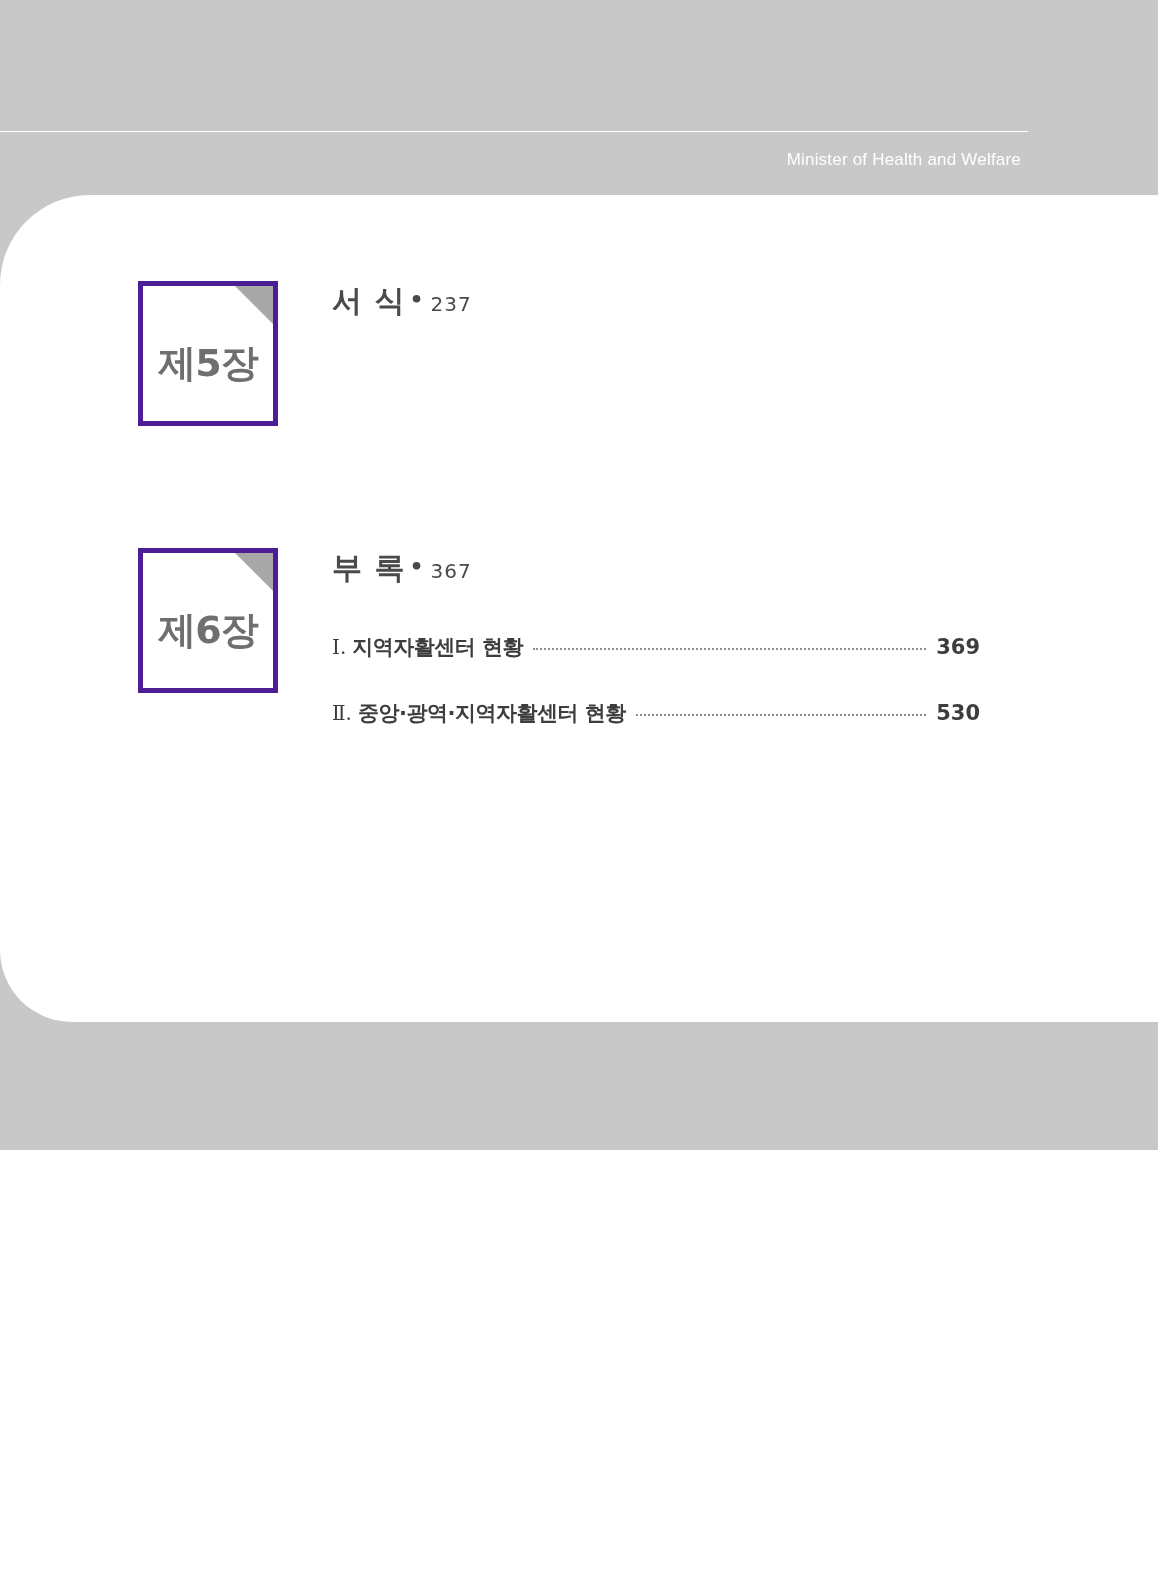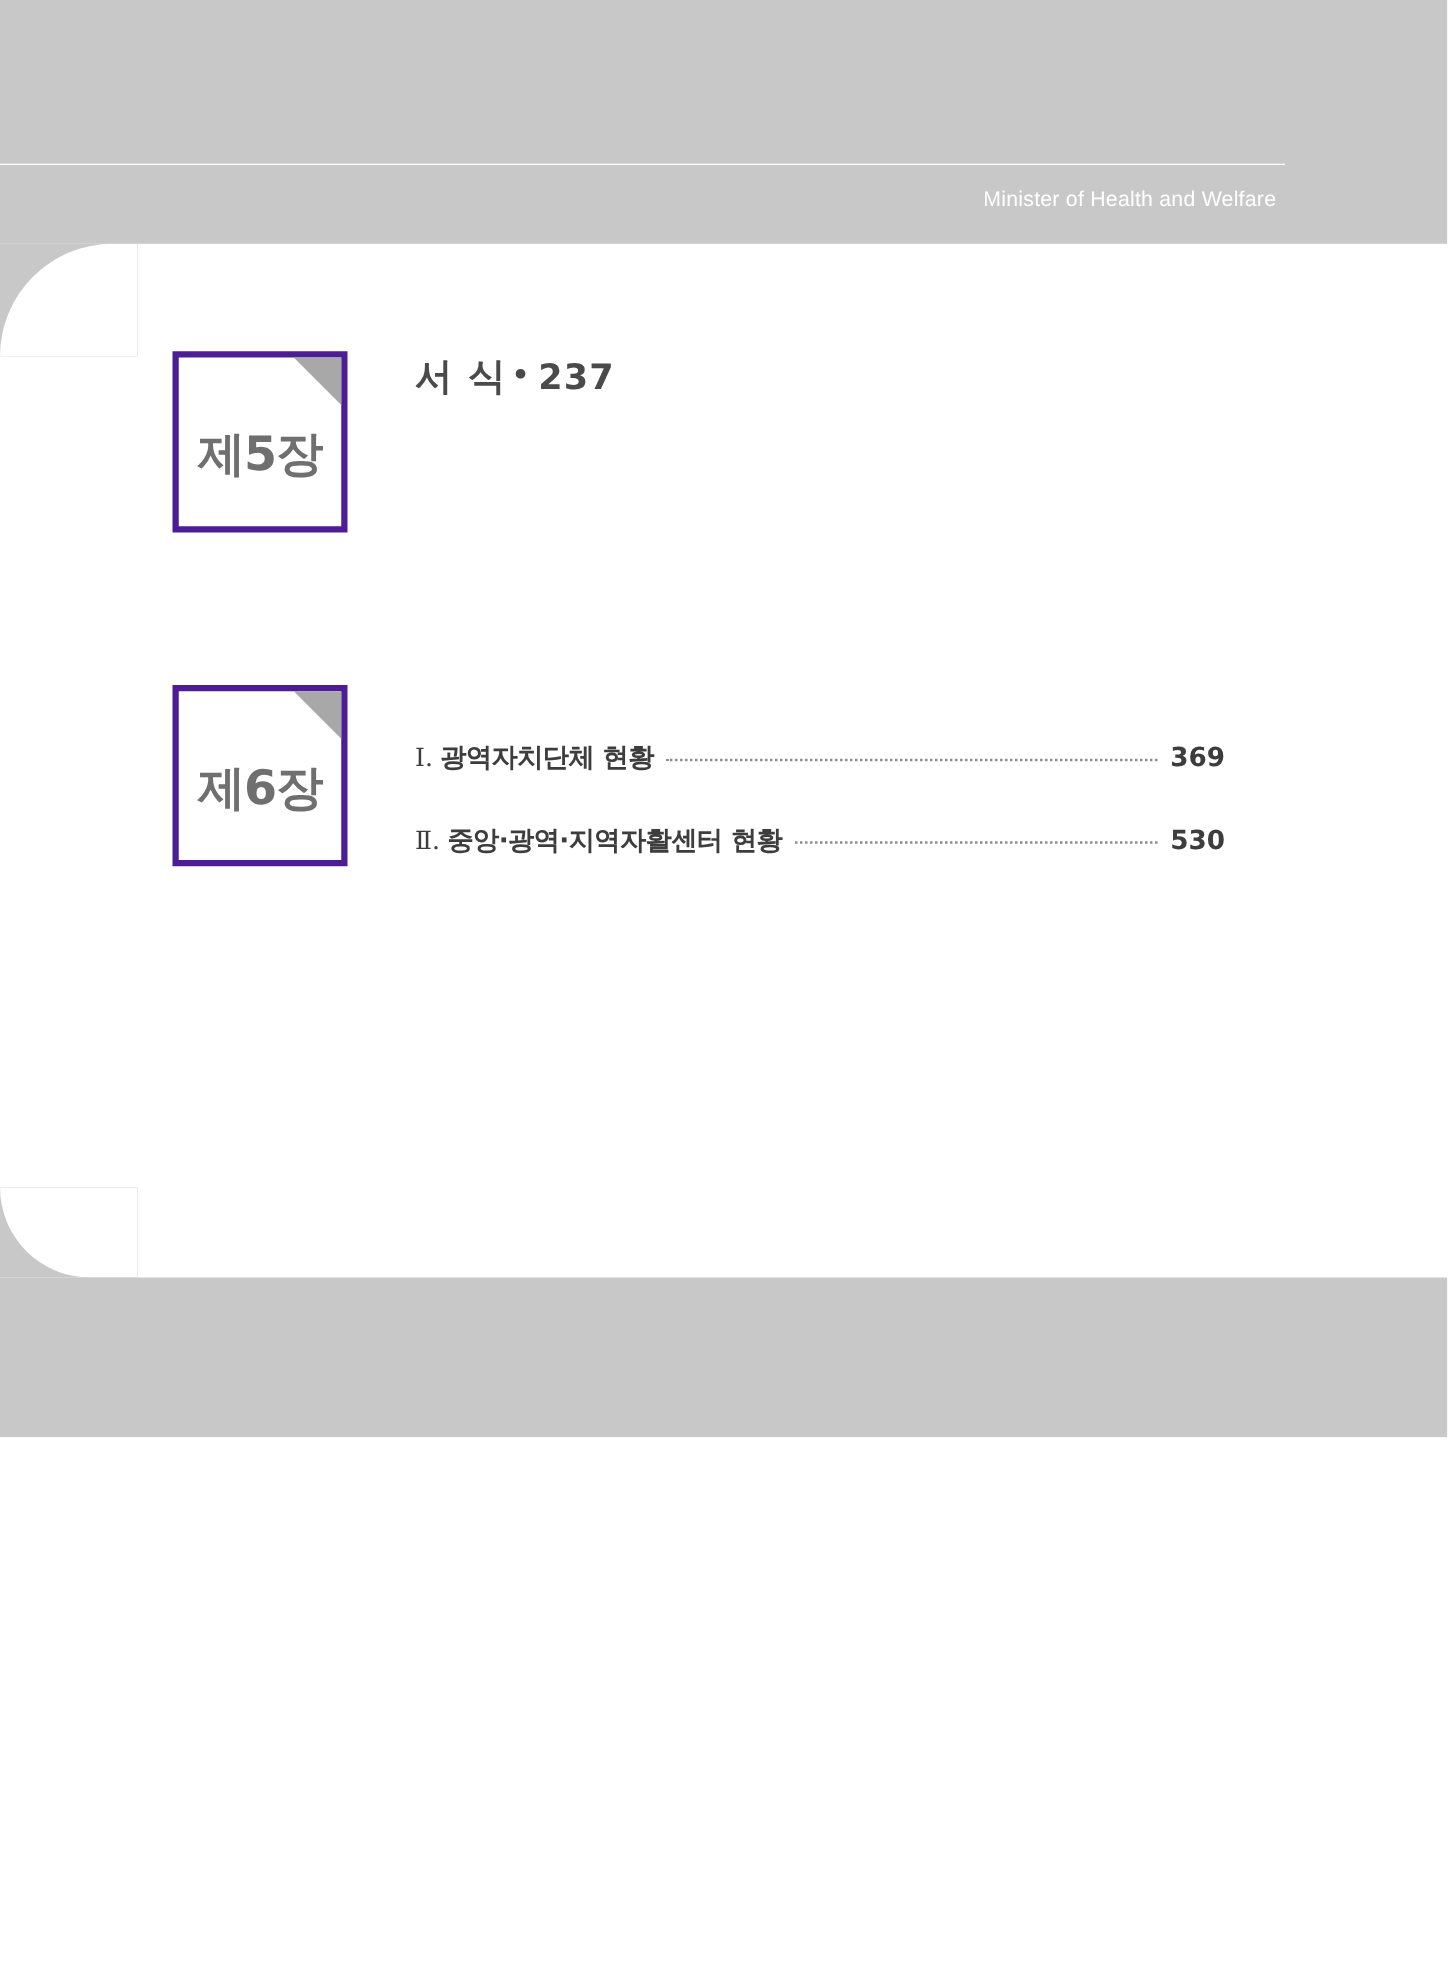--- a/index.html
+++ b/index.html
@@ -147,22 +147,22 @@
     font-family: "DejaVu Sans", "Liberation Sans", sans-serif;
   }
   .chapter-title .dot {
     display: inline-block;
     margin: 0 6px 0 4px;
     font-size: 22px;
     vertical-align: 4px;
     color: #4a4a4a;
   }
   .chapter-title .pageno {
-    font-weight: bold;
-    font-size: 28px;
+    font-weight: normal;
+    font-size: 20px;
   }
 
   
   .toc-list {
     margin-top: 22px;
   }
   .toc-item {
     display: flex;
     align-items: baseline;
     width: 648px;
@@ -221,25 +221,28 @@
       </div>
     </div>
   </div>
 
   <div class="chapter" style="top: 548px;">
     <div class="chapter-badge">
       <div class="badge-triangle"></div>
       <div class="badge-label">제6장</div>
     </div>
     <div class="chapter-body">
+      <div class="chapter-title">
+        <span>부 록</span><span class="dot">•</span><span class="pageno">367</span>
+      </div>
 
       <div class="toc-list">
         <div class="toc-item">
           <span class="toc-num">Ⅰ.</span>
-          <span class="toc-label">광역자치단체 현황</span>
+          <span class="toc-label">지역자활센터 현황</span>
           <span class="toc-leader"></span>
           <span class="toc-page">369</span>
         </div>
         <div class="toc-item">
           <span class="toc-num">Ⅱ.</span>
           <span class="toc-label">중앙·광역·지역자활센터 현황</span>
           <span class="toc-leader"></span>
           <span class="toc-page">530</span>
         </div>
       </div>

